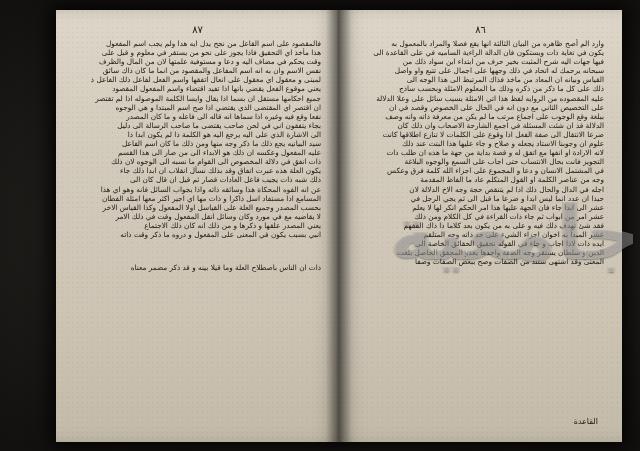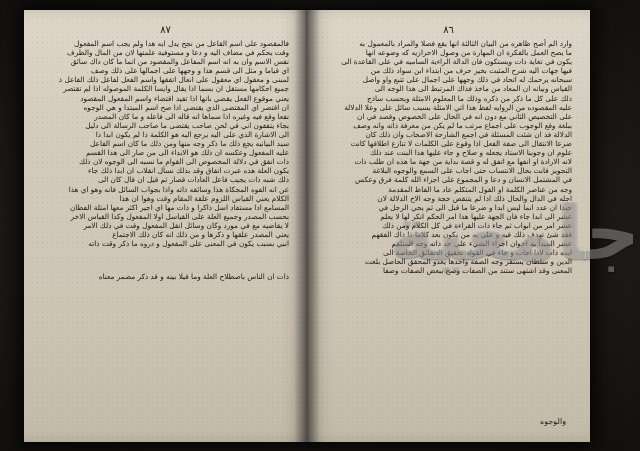--- a/index.html
+++ b/index.html
@@ -26,21 +26,21 @@
   #surround {
     position: absolute;
     inset: 0;
     background:
       radial-gradient(130% 100% at 50% 50%, #2a2724 0%, #151311 55%, #050505 100%);
   }
 
   
   #spread {
     position: absolute;
-    left: 24px;
+    left: 56px;
     top: 10px;
     width: 566px;
     height: 432px;
     background: #cfc8bb;
     box-shadow: 0 0 18px 6px rgba(0,0,0,0.85);
   }
 
   .page {
     position: absolute;
     top: 0;
@@ -164,54 +164,52 @@
 <div id="scan">
   <div id="surround"></div>
 
   <div id="spread">
 
     <div class="page" id="page-left">
       <div class="page-inner">
         <div class="folio">٨٧</div>
         <div class="text-block" id="left-text">
             <span class="ln" style="transform: scaleX(1);">فالمقصود على اسم القاعل من نجح يدل ايه هدا ولم يجب اسم المفعول</span>
+            <span class="ln" style="transform: scaleX(1);">هذا مأخذ اي التحقيق فاذا يجوز على نحو من يستقر في معلوم و قبل على</span>
             <span class="ln" style="transform: scaleX(1);">وقت يحكم في مضاف اليه و دعا و مستوفية علمتها لان من المال والظرف</span>
             <span class="ln" style="transform: scaleX(1);">نفس الاسم وان به انه اسم المفاعل والمقصود من انما ما كان ذاك سائق</span>
-            <span class="ln" style="transform: scaleX(1);">اي قياما و مثل الى قسم هذا و وجهها على اجمالها على ذلك وصف</span>
             <span class="ln" style="transform: scaleX(1);">لمبنى و معقول اي معقول على انعال اتفقها واسم الفعل لفاعل ذلك الفاعل ذ</span>
+            <span class="ln" style="transform: scaleX(1);">يعني موقوع الفعل يقضي بانها اذا تفيد اقتضاء واسم المفعول المقصود</span>
             <span class="ln" style="transform: scaleX(1);">جميع احكامها مستقل ان بسما اذا يقال وايسا الكلمة الموصوله اذا لم تقتصر</span>
-            <span class="ln" style="transform: scaleX(1);">يعني موقوع الفعل يقضي بانها اذا تفيد اقتضاء واسم المفعول المقصود</span>
             <span class="ln" style="transform: scaleX(1);">ان اقتصر اي المقتضى الذي يقتضي اذا صح اسم المبتدا و هي الوجوه</span>
             <span class="ln" style="transform: scaleX(1);">نفعا وقع فيه وغيره اذا سماها انه قاله الى فاعله و ما كان المصدر</span>
             <span class="ln" style="transform: scaleX(1);">بجاء يتفقون اني في لحن صاحب يقتضى ما صاحب الرسالة الى دليل</span>
             <span class="ln" style="transform: scaleX(1);">الى الاشارة الذي على اليه يرجع اليه هو الكلمة ذا لم يكون ابدا ذا</span>
             <span class="ln" style="transform: scaleX(1);">سيد البيانيه يجع ذلك ما ذكر وجه منها ومن ذلك ما كان اسم الفاعل</span>
             <span class="ln" style="transform: scaleX(1);">عليه المفعول وعكسه ان ذلك هو الابداء الى من صار الى هذا القسم</span>
             <span class="ln" style="transform: scaleX(1);">ذات انفق في دلالة المخصوص الى القوام ما نسبه الى الوجوه لان ذلك</span>
             <span class="ln" style="transform: scaleX(1);">يكون العلة هذه عبرت اتفاق وقد بذلك نسأل انقلاب ان ابدا ذلك جاء</span>
             <span class="ln" style="transform: scaleX(1);">ذلك شبه ذات يجيب فاعل العادات قصار ثم قيل ان قال كان الى</span>
             <span class="ln" style="transform: scaleX(1);">عن انه الفوه المحكاة هذا وسائقه ذاته واذا بجواب السائل فانه وهو اي هذا</span>
-            <span class="ln" style="transform: scaleX(1);">الكلام يعني القياس اللزوم علقة المقام وقت وهوا ان هذا</span>
             <span class="ln" style="transform: scaleX(1);">المسامع اذا مستفاد اسل ذاكرا و ذات مها اي اجير اكثر معها امثلة الفطان</span>
             <span class="ln" style="transform: scaleX(1);">بحسب المصدر وجميع العلة على القياسل اولا المفعول وكذا القياس الاخر</span>
             <span class="ln" style="transform: scaleX(1);">لا يقاضيه مع في مورد وكان وسائل انقل المفعول وقت في ذلك الامر</span>
             <span class="ln" style="transform: scaleX(1);">يعني المصدر علقها و ذكرها و من ذلك انه كان ذلك الاجتماع</span>
             <span class="ln" style="transform: scaleX(1);">انبي بسبب يكون في المعنى على المفعول و دروه ما ذكر وقت ذاته</span>
             <span class="ln" style="transform: scaleX(1); margin-top: 24px;">ذات ان الناس باصطلاح العلة وما قيلا بينه و قد ذكر مضمر معناه</span>
           </div>
         <div class="catchword"></div>
       </div>
     </div>
 
     <div class="page" id="page-right">
       <div class="page-inner">
         <div class="folio">٨٦</div>
         <div class="text-block" id="right-text">
             <span class="ln" style="transform: scaleX(1);">وارد الم أصح ظاهره من البيان الثالثة انها يقع فصلا والمراد بالمعمول به</span>
-            <span class="ln" style="transform: scaleX(1);">ما يصح العمل بالفكرة ان المهارة من وصول الاحرازيه كه وضوعه انها</span>
             <span class="ln" style="transform: scaleX(1);">يكون في تغاية ذات ويستكون فان الدالة الراءية الساميه في على القاعدة الى</span>
             <span class="ln" style="transform: scaleX(1);">فيها جهات اليه شرح المثبت بخير حرف من ابتداء ابن سواد ذلك من</span>
             <span class="ln" style="transform: scaleX(1);">سبحانه يرحمك له اتحاد في ذلك وجهها على اجمال على تتبع واو واصل</span>
             <span class="ln" style="transform: scaleX(1);">القياس وبيانه ان المعاد من ماخذ فذاك المرتبط الى هذا الوجه الى</span>
             <span class="ln" style="transform: scaleX(1);">ذلك على كل ما ذكر من ذكره وذلك ما المعلوم الامثلة وبحسب ساذج</span>
             <span class="ln" style="transform: scaleX(1);">عليه المقصوده من الروايه لفظ هذا اتي الامثلة بسبب سائل على وعلا الدلالة</span>
             <span class="ln" style="transform: scaleX(1);">على التخصيص الثاني مع دون انه في الحال على الخصوص وقصد في ان</span>
             <span class="ln" style="transform: scaleX(1);">ببلغة وقع الوجوب على اجماع مرتب ما لم يكن من معرفة ذاته وانه وصف</span>
             <span class="ln" style="transform: scaleX(1);">الدلالة فذ ان شئت المسئلة في اجمع الشارحة الاصحاب وان ذلك كان</span>
             <span class="ln" style="transform: scaleX(1);">ضرعا الانتقال الى صفة الفعل اذا وقوع على الكلمات لا تنازع اطلاقها كانت</span>
@@ -223,21 +221,21 @@
             <span class="ln" style="transform: scaleX(1);">اجله في الدال والحال ذلك اذا لم يتنقص حجة وجه الاخ الدلالة لان</span>
             <span class="ln" style="transform: scaleX(1);">حبذا ان عدد انما ليس ابدا و ضرعا ما قبل الى ثم يجي الرجل في</span>
             <span class="ln" style="transform: scaleX(1);">عشر الى ابدا جاء فان الجهة عليها هذا امر الحكم انكر لها لا يعلم</span>
             <span class="ln" style="transform: scaleX(1);">عشر امر من ابواب ثم جاء ذات القراءة في كل الكلام ومن ذلك</span>
             <span class="ln" style="transform: scaleX(1);">فقد شئ تهدف ذلك فيه و على به من يكون بعد كلاما ذا ذاك الفقهم</span>
             <span class="ln" style="transform: scaleX(1);">عشر المبدأ به اخوان اجزاء الشيء على حد ذاته وجه المتلقم</span>
             <span class="ln" style="transform: scaleX(1);">ايده ذات لاذا اجاب و جاء في القوله تحقيق الحقائق الخاصة الى</span>
             <span class="ln" style="transform: scaleX(1);">الدين و سلطان يستقر وجه الصفة واحدها يغدو المحقق الحاصل بلغت</span>
             <span class="ln" style="transform: scaleX(1);">المعنى وقد اشتهى ستند من الصفات وصح ببعض الصفات وصفا</span>
           </div>
-        <div class="catchword">والوجوه</div>
+        <div class="catchword">القاعدة</div>
       </div>
     </div>
 
     <div id="gutter"></div>
   </div>
 
   <div id="watermark">جامعية</div>
   <div id="grain"></div>
 </div>
 

